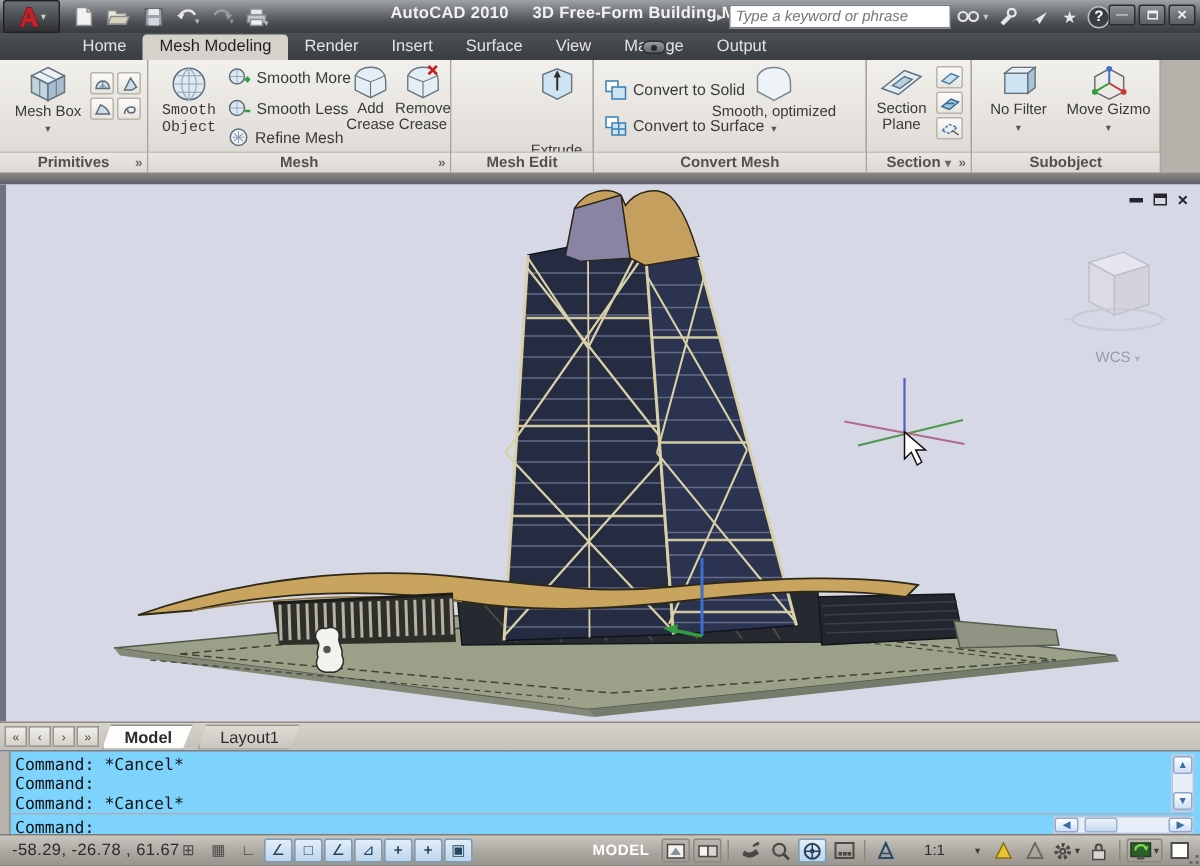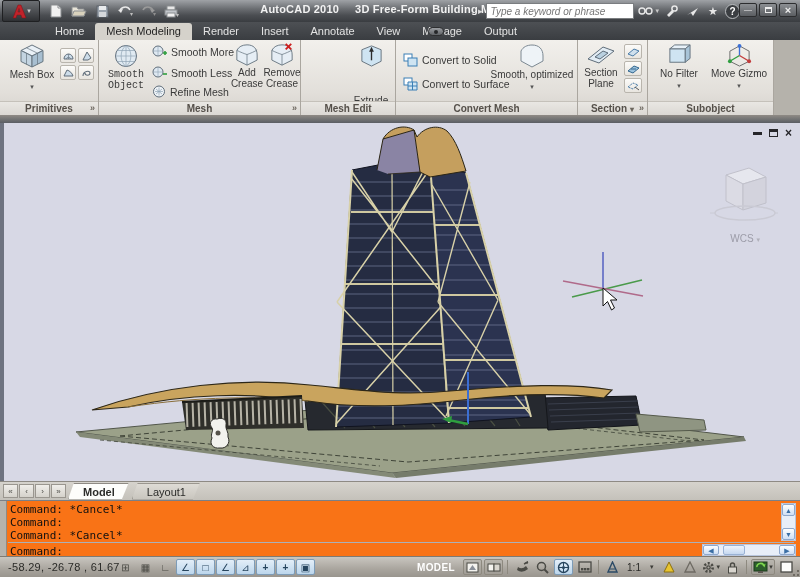--- a/index.html
+++ b/index.html
@@ -72,21 +72,21 @@
     border-top:1px solid #8e8a84; display:flex; align-items:center; }
   .lnav { display:flex; gap:1px; margin-left:3px; }
   .lnavbtn { width:15px; height:14px; background:linear-gradient(#f0eeea,#d5d2cb); border:1px solid #9a968f;
     font-size:8px; color:#4a4a45; display:flex; align-items:center; justify-content:center; }
   .ltab { height:17px; margin-left:2px; padding:2px 14px 0; font-size:11px; color:#2c2c2a;
     clip-path:polygon(6px 0, calc(100% - 1px) 0, calc(100% - 8px) 100%, 0 100%); }
   .ltab.active { background:#fdfdfb; border:1px solid #8e8a84; font-weight:bold; }
   .ltab.idle { background:linear-gradient(#dedbd5,#c9c6bf); border:1px solid #9a968f; }
 
   
-  .cmdwin { left:0; top:500px; width:800px; height:56px; background:#f97316; border-top:1px solid #7b7f86; }
+  .cmdwin { left:0; top:500px; width:800px; height:56px; background:#7dd3fc; border-top:1px solid #7b7f86; }
   .cmd-grip { position:absolute; left:0; top:0; width:7px; height:56px; background:#b6b3ad; border-right:1px solid #8e8a84; }
   .cmd-hist { position:absolute; left:10px; top:2px; width:760px; height:39px;
     font-family:"DejaVu Sans Mono", monospace; font-size:11px; color:#111; line-height:13px; white-space:pre; }
   .cmd-prompt { position:absolute; left:10px; top:44px; font-family:"DejaVu Sans Mono", monospace; font-size:11px; color:#111; }
   .cmd-div { position:absolute; left:8px; top:41px; width:786px; height:1px; background:#aab0b8; }
   .vscroll { position:absolute; right:4px; top:2px; width:15px; height:38px; background:#e8eef8; border:1px solid #b9c6dd; }
   .vs-btn { position:absolute; left:0; width:13px; height:12px; background:linear-gradient(#fdfefe,#cfdff5);
     border:1px solid #8fa8cc; border-radius:2px; color:#3a6ea5; font-size:7px; text-align:center; line-height:11px; }
   .hscroll { position:absolute; right:4px; top:43px; width:94px; height:12px; background:#e8eef8; border:1px solid #b9c6dd; display:flex; }
   .hs-btn { width:16px; height:10px; background:linear-gradient(#fdfefe,#cfdff5); border:1px solid #8fa8cc;
@@ -101,21 +101,21 @@
   .tgl { width:19px; height:16px; display:flex; align-items:center; justify-content:center;
     font-size:10px; color:#4b4b45; border:1px solid transparent; border-radius:2px; }
   .tgl.on { background:linear-gradient(#e3eef8,#bcd6ec); border:1px solid #7d9cb8; color:#27455e; }
   .rightcluster { position:absolute; right:4px; top:2px; display:flex; align-items:center; gap:2px; }
   .sbtn { height:16px; min-width:19px; display:flex; align-items:center; justify-content:center;
     border:1px solid #8d897f; border-radius:2px; background:linear-gradient(#b9b6af,#a19d96); color:#f4f4f2; }
   .sbtn.flat { border-color:transparent; background:transparent; }
   .sbtn.on { background:linear-gradient(#e3eef8,#bcd6ec); border-color:#7d9cb8; }
   .model-btn { font-size:10px; font-weight:bold; padding:0 5px; letter-spacing:.4px; }
   .sep { width:1px; height:14px; background:#8d897f; margin:0 2px; }
-  .scale-lbl { font-size:10px; color:#2b2b28; display:flex; align-items:center; gap:9px; }
+  .scale-lbl { font-size:10px; color:#2b2b28; display:flex; align-items:center; gap:20px; }
   .dropmini { font-size:7px; color:#3c3c38; }
   .grip { position:absolute; right:1px; bottom:1px; width:8px; height:8px; }
   .grip i { position:absolute; width:2px; height:2px; background:#6e6a63; }
 </style>
 </head>
 <body>
 
 <div class="screen">
 
   <div class="abs titlebar">
@@ -211,21 +211,21 @@
         </div>
     </div>
   </div>
 
   <div class="abs tabrow">
     <div class="abs tabs">
       <div class="rtab">Home</div>
       <div class="rtab active">Mesh Modeling</div>
       <div class="rtab">Render</div>
       <div class="rtab">Insert</div>
-      <div class="rtab">Annotate</div>
+      <div class="rtab">Surface</div>
       <div class="rtab">View</div>
       <div class="rtab">Manage</div>
       <div class="rtab">Output</div>
     </div>
     <div class="abs ribbon-pill" style="left:428px;">
         <i></i>
       </div>
   </div>
 
   <div class="abs ribbon">
@@ -345,21 +345,21 @@
           </svg>
         <span>Convert to Solid</span>
       </div>
       <div class="smallrow" style="left:7px;top:37px;">
         <svg width="15" height="14" viewBox="0 0 15 14">
             <rect x="1" y="1" width="8" height="7" fill="#fff" stroke="#3a7fb5"></rect>
             <path d="M5,5 H14 V13 H5 Z M5,9 H14 M9.5,5 V13" fill="#cfe4f2" stroke="#3a7fb5"></path>
           </svg>
         <span>Convert to Surface</span>
       </div>
-      <div class="bigbtn" style="left:92px;width:88px;justify-content:space-between;">
+      <div class="bigbtn" style="left:76px;width:88px;justify-content:space-between;">
         <svg width="26" height="26" viewBox="0 0 26 26">
           <path d="M13,2 C20,2 24,6 24,13 L24,18 L13,24 L2,18 L2,8 C4,4 8,2 13,2 Z" fill="#eef3f7" stroke="#7c8892"></path>
         </svg>
         <span>Smooth, optimized</span>
         <span class="drop">▾</span>
       </div>
       <div class="ptitle">
         <span>Convert Mesh</span>
       </div>
     </div>

